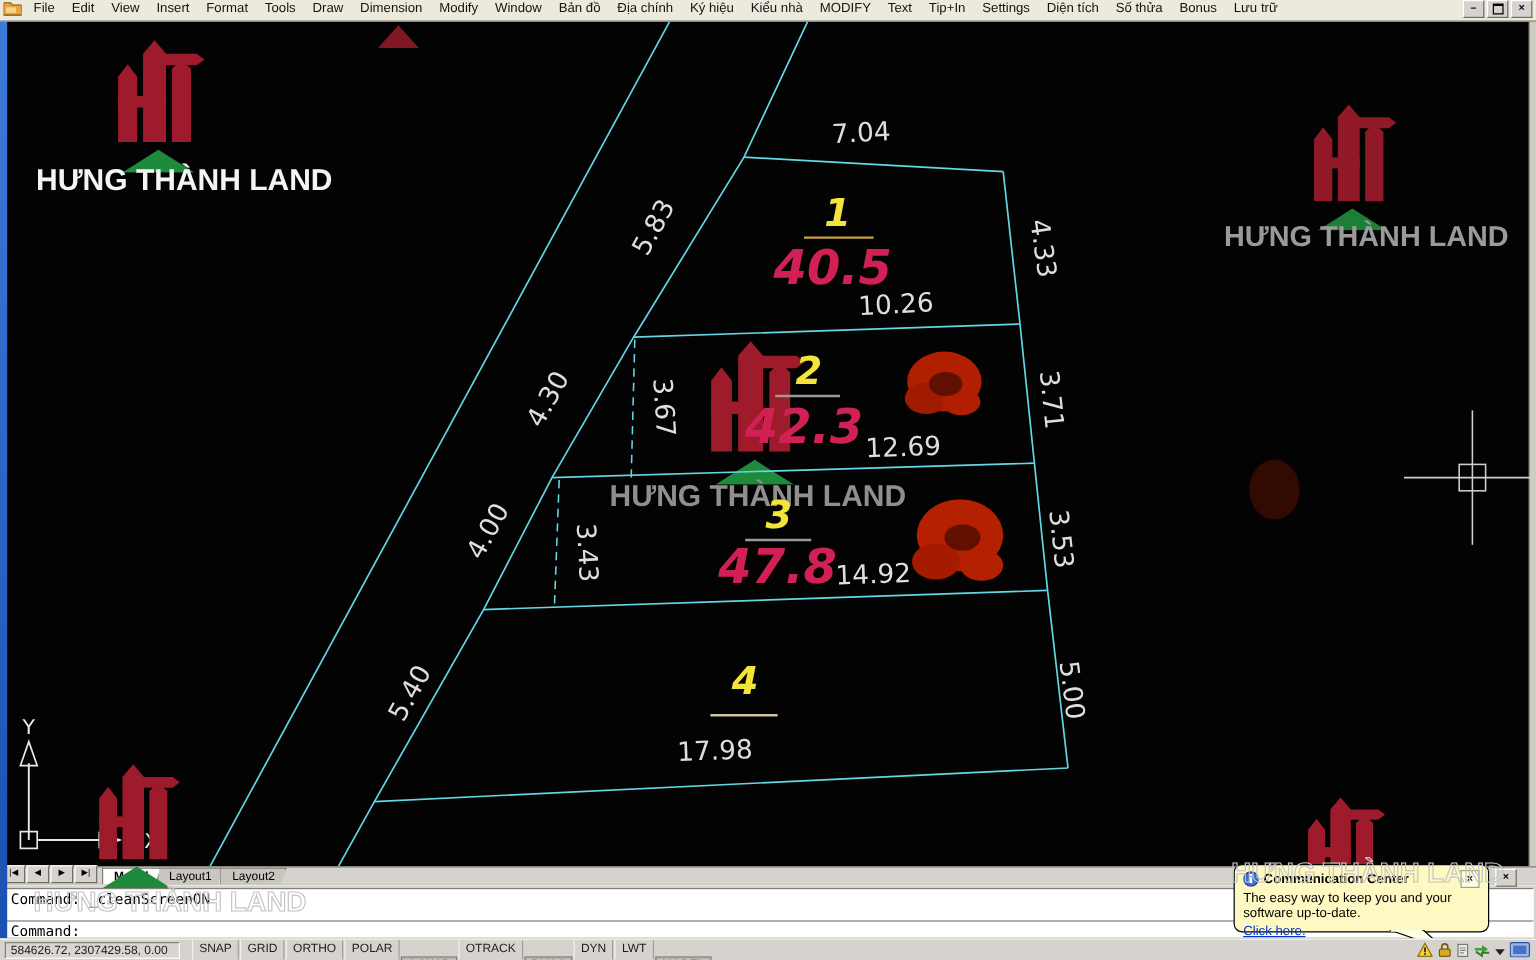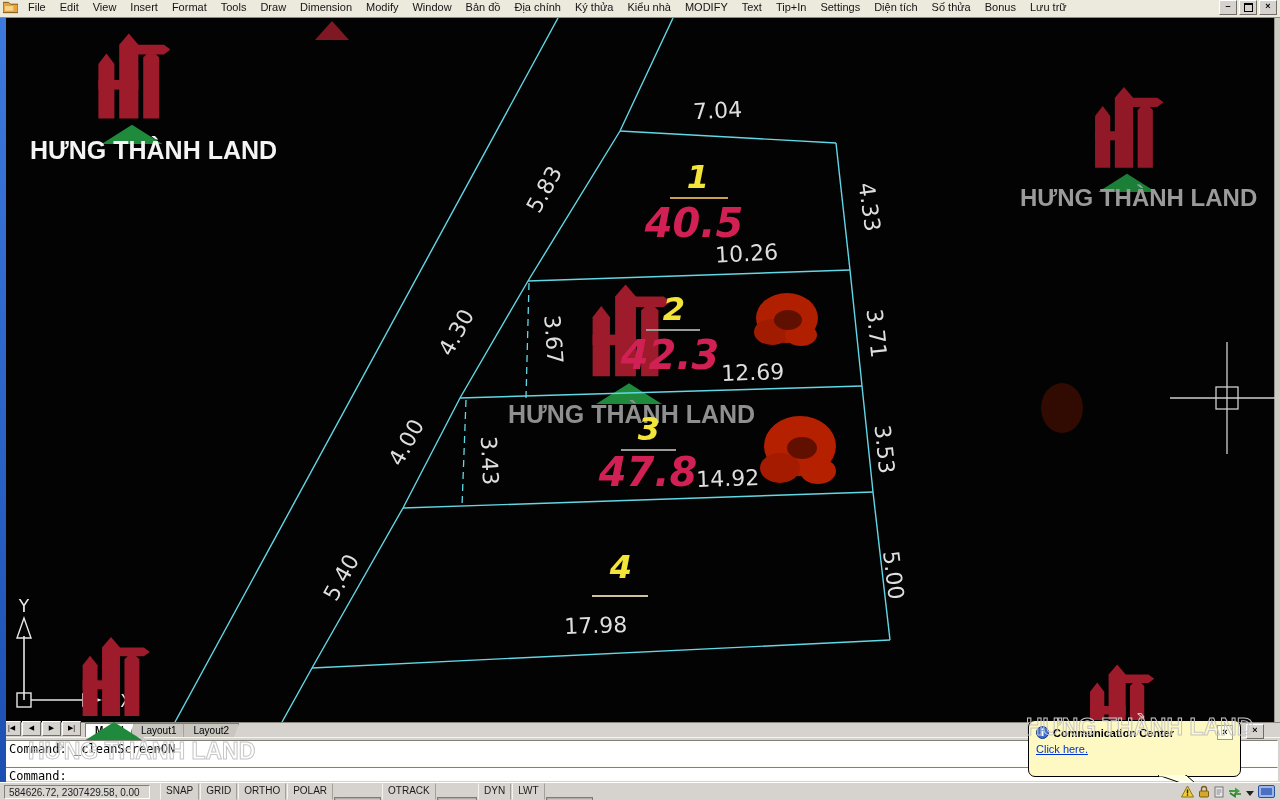--- a/index.html
+++ b/index.html
@@ -135,21 +135,21 @@
     <span class="menu-item">View</span>
     <span class="menu-item">Insert</span>
     <span class="menu-item">Format</span>
     <span class="menu-item">Tools</span>
     <span class="menu-item">Draw</span>
     <span class="menu-item">Dimension</span>
     <span class="menu-item">Modify</span>
     <span class="menu-item">Window</span>
     <span class="menu-item">Bản đồ</span>
     <span class="menu-item">Địa chính</span>
-    <span class="menu-item">Ký thửa</span>
+    <span class="menu-item">Ký hiệu</span>
     <span class="menu-item">Kiểu nhà</span>
     <span class="menu-item">MODIFY</span>
     <span class="menu-item">Text</span>
     <span class="menu-item">Tip+In</span>
     <span class="menu-item">Settings</span>
     <span class="menu-item">Diện tích</span>
     <span class="menu-item">Số thửa</span>
     <span class="menu-item">Bonus</span>
     <span class="menu-item">Lưu trữ</span>
     <span class="win-controls">
@@ -308,20 +308,21 @@
   <div class="balloon">
     <div class="balloon-title-row">
       <svg width="13" height="13" viewBox="0 0 13 13">
         <circle cx="6.5" cy="6.5" r="6" fill="#3a6fd8" stroke="#16337a"></circle>
         <rect x="5.6" y="5" width="1.9" height="5" fill="#fff"></rect>
         <rect x="5.6" y="2.4" width="1.9" height="1.9" fill="#fff"></rect>
       </svg>
       <span>Communication Center</span>
       <span class="balloon-close">×</span>
     </div>
+    <div class="balloon-body">The easy way to keep you and your software up-to-date.</div>
     <a class="balloon-link" href="#">Click here.</a>
   </div>
   <svg class="balloon-tail" width="52" height="17">
     <polygon points="2,0 30,0 48,16" fill="#ffffe1" stroke="#000" stroke-width="1"></polygon>
     <line x1="3" y1="0.5" x2="29" y2="0.5" stroke="#ffffe1" stroke-width="2"></line>
   </svg>
   <div class="outline-text" style="position:absolute;left:1026px;top:714px;z-index:60">HƯNG THÀNH LAND</div>
 
   <div class="statusbar">
     <div class="coords">584626.72, 2307429.58, 0.00</div>

